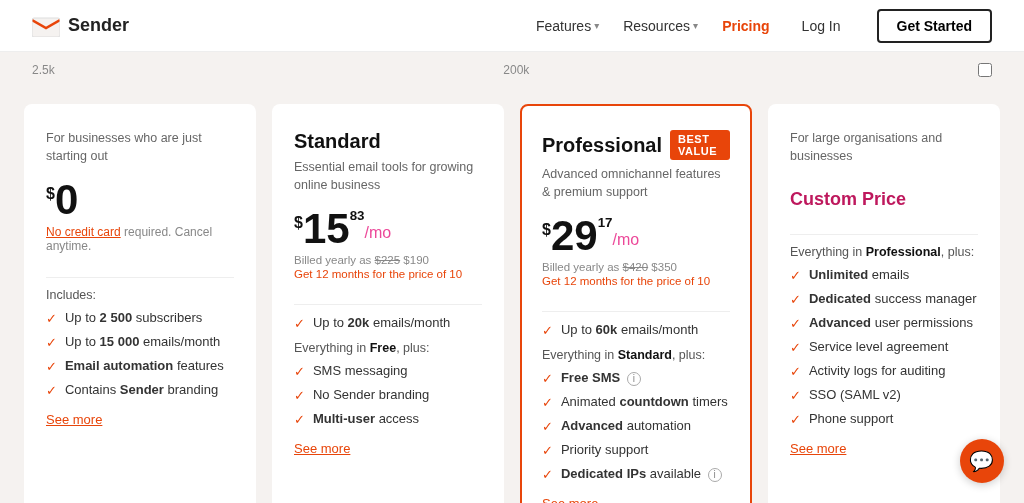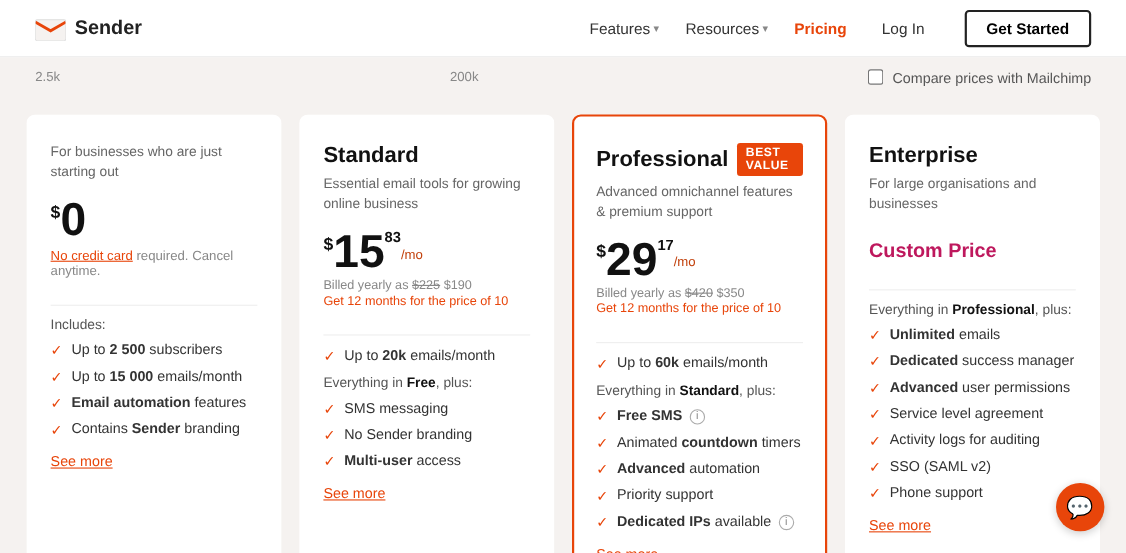--- a/index.html
+++ b/index.html
@@ -77,21 +77,21 @@
       border: 2.5px solid #e8450a;
     }
 
     .card-title { font-size: 20px; font-weight: 700; color: #111; margin-bottom: 6px; }
     .card-subtitle { font-size: 12.5px; color: #666; margin-bottom: 14px; line-height: 1.4; }
 
     .price-row { display: flex; align-items: flex-start; margin-bottom: 4px; }
     .price-dollar { font-size: 16px; font-weight: 700; color: #111; margin-top: 6px; }
     .price-amount { font-size: 42px; font-weight: 700; color: #111; line-height: 1; }
     .price-sup { font-size: 16px; font-weight: 700; color: #111; margin-top: 0; }
-    .price-period { font-size: 12px; color: #c2410c; margin-top: 16px; }
+    .price-period { font-size: 16px; color: #ec4899; margin-top: 16px; }
 
     .custom-price { font-size: 18px; font-weight: 700; color: #be185d; margin-bottom: 14px; margin-top: 10px; }
 
     .billing-info { font-size: 11.5px; color: #888; margin-bottom: 2px; }
     .billing-highlight { font-size: 11.5px; color: #e8450a; margin-bottom: 14px; }
 
     .free-note { font-size: 12px; color: #888; margin-bottom: 14px; }
     .free-note a { color: #e8450a; text-decoration: underline; }
 
     .divider { border: none; border-top: 1px solid #eee; margin: 10px 0; }
@@ -175,21 +175,20 @@
   </div>
 </nav>
 
 <div class="subbar">
   <span class="slider-bar">2.5k</span>
   <div class="subbar-spacer"></div>
   <span class="slider-bar">200k</span>
   <div class="subbar-spacer"></div>
   <div class="compare-checkbox">
     <input type="checkbox" style="">
-    <span>Compare prices with Mailchimp</span>
   </div>
 </div>
 
 <div class="pricing-section">
   <div class="pricing-grid">
 
     <div class="card">
       <div class="card-subtitle">For businesses who are just starting out</div>
       <div class="price-row">
         <span class="price-dollar">$</span>
@@ -300,21 +299,20 @@
           <span class="check-icon">✓</span>
           <span class="feature-text"><b>Dedicated IPs</b> available <span class="info-icon">i</span></span>
         </li>
       </ul>
       <span class="see-more">See more</span>
       <div class="spacer"></div>
 
     </div>
 
     <div class="card">
-      <div class="card-title">Enterprise</div>
       <div class="card-subtitle">For large organisations and businesses</div>
       <div class="custom-price">Custom Price</div>
       <hr class="divider">
       <div class="includes-label">Everything in <b>Professional</b>, plus:</div>
       <ul class="feature-list">
         <li class="feature-item">
           <span class="check-icon">✓</span>
           <span class="feature-text"><b>Unlimited</b> emails</span>
         </li>
         <li class="feature-item">

